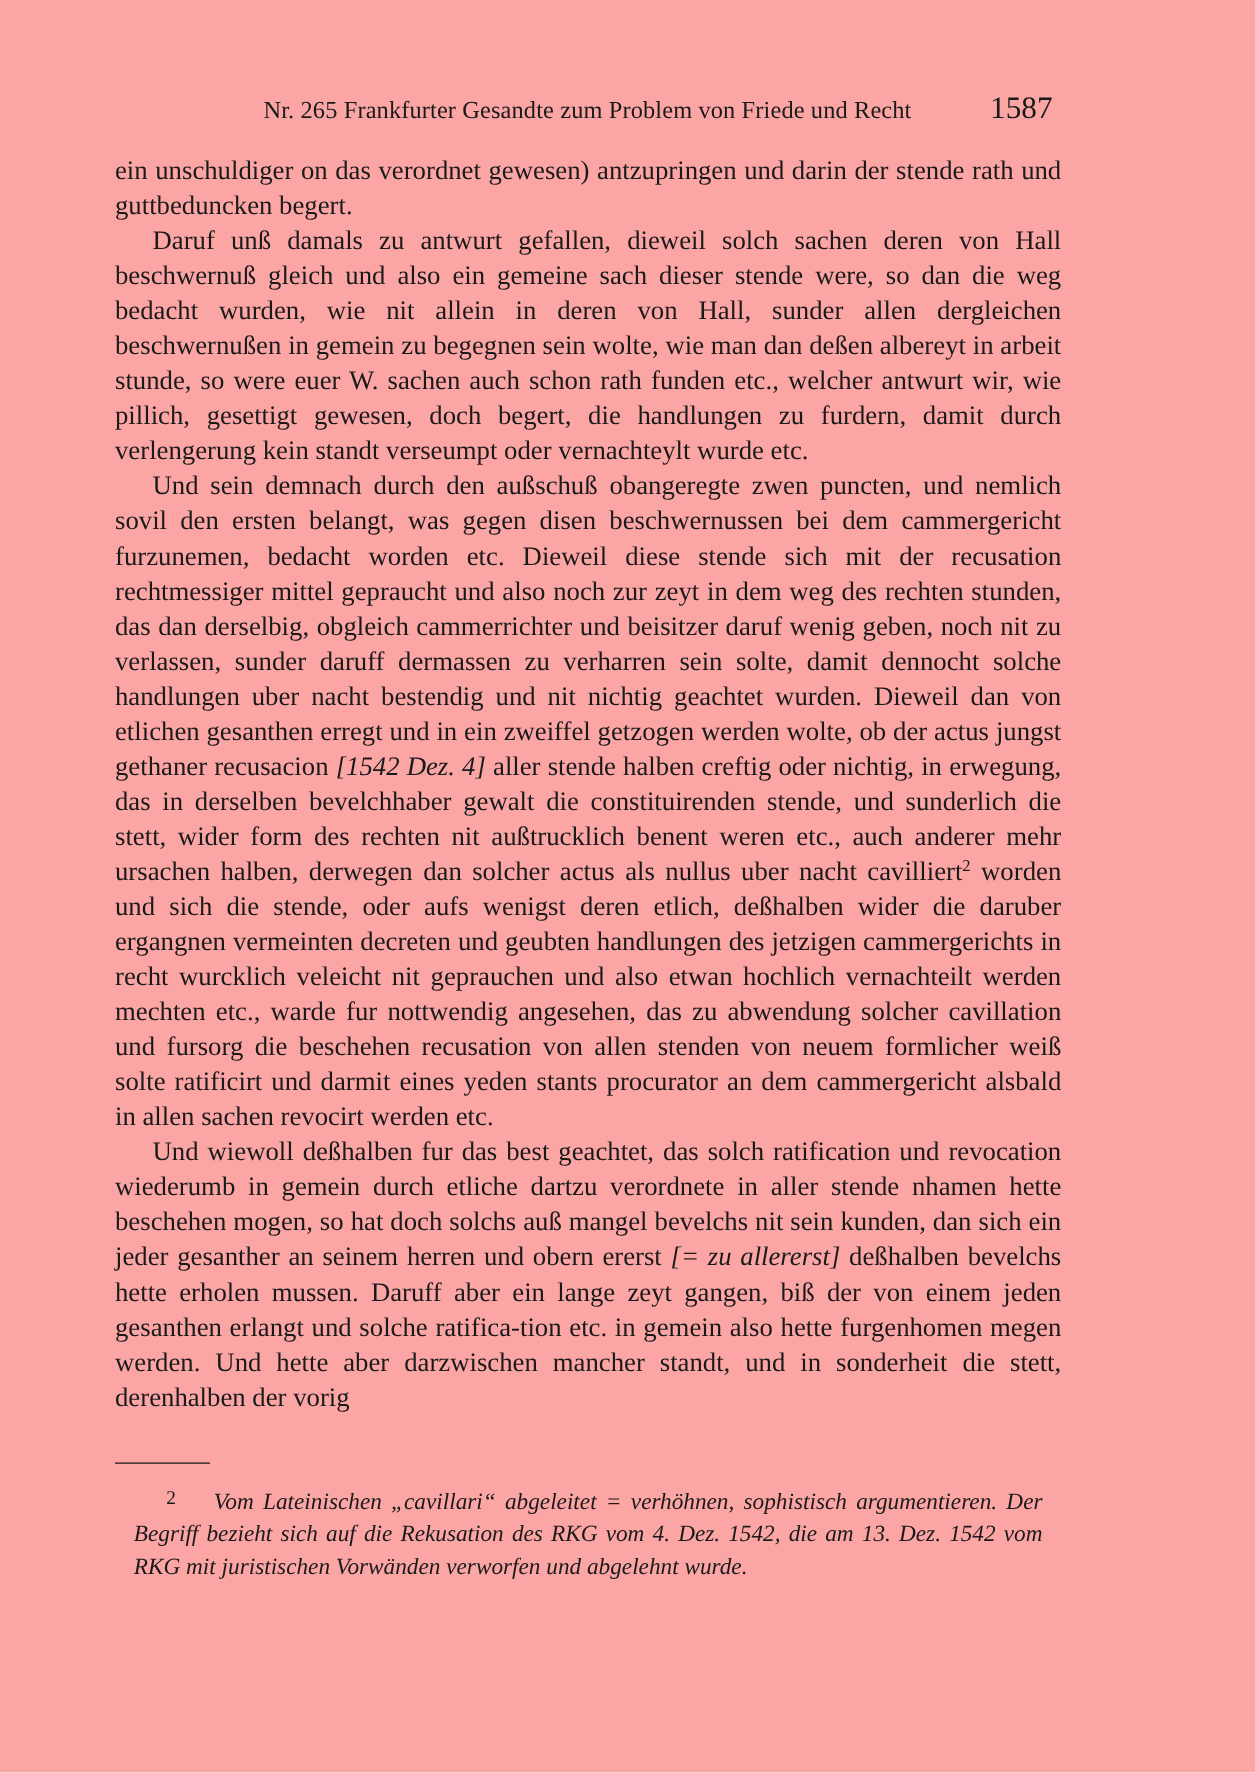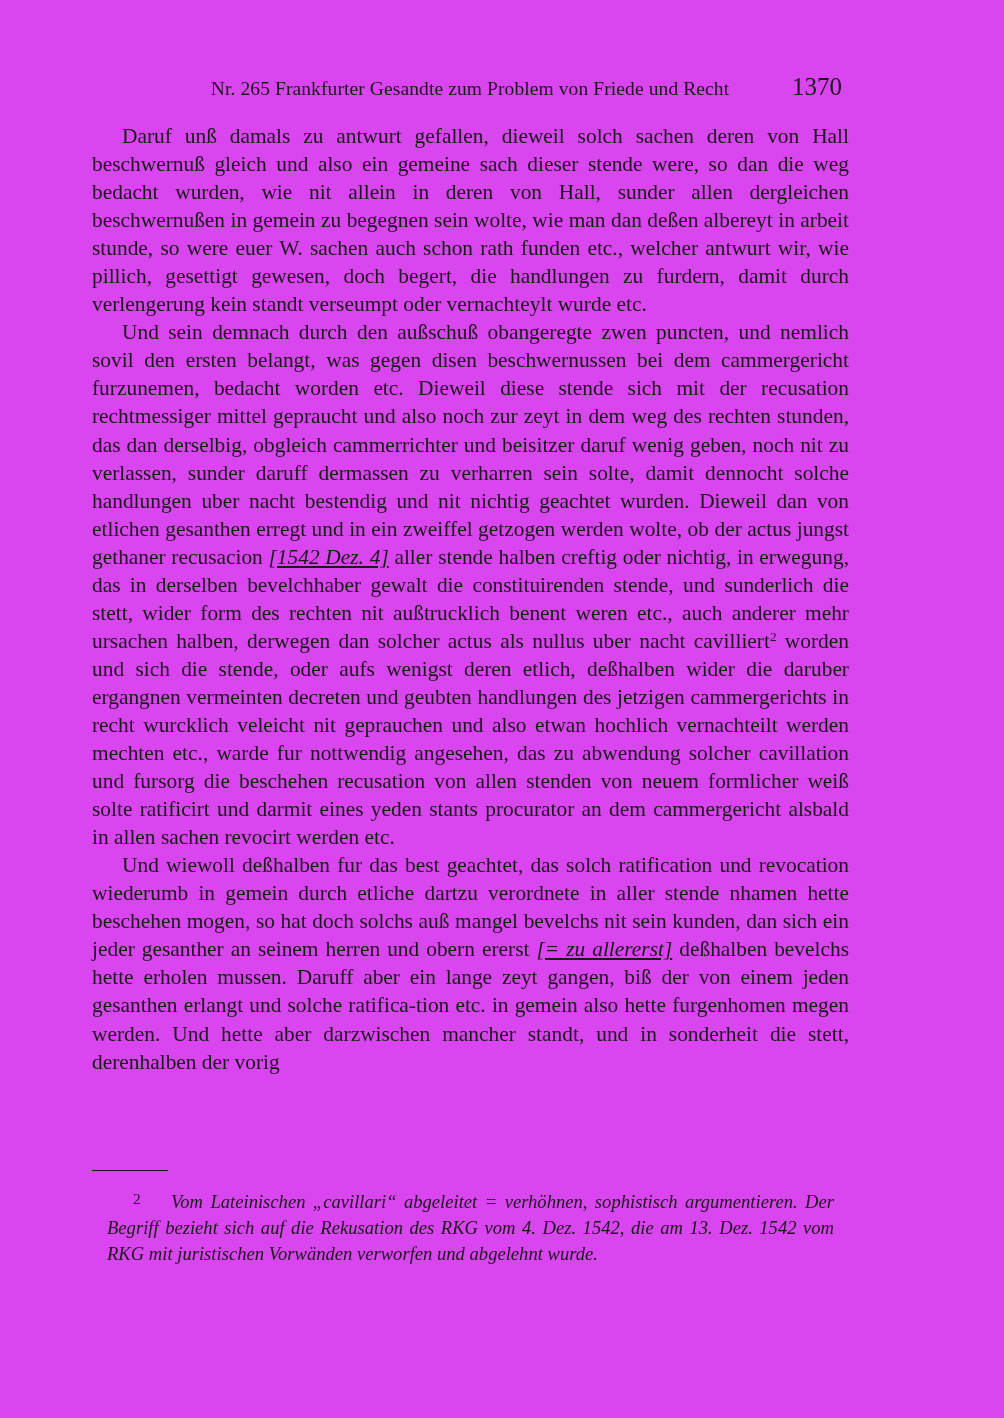--- a/index.html
+++ b/index.html
@@ -10,21 +10,21 @@
   }
   body {
     font-family: "Liberation Serif", "DejaVu Serif", serif;
     color: #1a1a1a;
   }
   .page {
     position: relative;
     width: 1004px;
     height: 1418px;
     margin: 0;
-    background: #d946ef;
+    background: #fca5a5;
     box-sizing: border-box;
     overflow: hidden;
   }
 
   
   .running-head {
     position: absolute;
     left: 92px;
     right: 156px;
     top: 76px;
@@ -66,21 +66,20 @@
     line-height: 28.05px;
     text-indent: 30px;
     hyphens: manual;
     color: #1a1a1a;
   }
   .para.no-indent {
     text-indent: 0;
   }
   .para .it {
     font-style: italic;
-    text-decoration: underline;
   }
   sup.fn-ref {
     font-size: 0.62em;
     line-height: 0;
     vertical-align: 0.52em;
     font-style: normal;
   }
 
   
   .footnotes {
@@ -115,23 +114,24 @@
 </style>
 </head>
 <body>
 
 <div class="page">
 
   <div class="running-head">
     <span class="running-head-title">Nr. 265 Frankfurter Gesandte zum Problem von Friede und Recht</span>
   </div>
 
-  <div class="folio">1370</div>
+  <div class="folio">1587</div>
 
   <div class="textblock">
+    <p class="para no-indent">ein unschuldiger on das verordnet gewesen) antzupringen und darin der stende rath und guttbeduncken begert.</p>
     <p class="para">Daruf unß damals zu antwurt gefallen, dieweil solch sachen deren von Hall beschwernuß gleich und also ein gemeine sach dieser stende were, so dan die weg bedacht wurden, wie nit allein in deren von Hall, sunder allen dergleichen beschwernußen in gemein zu begegnen sein wolte, wie man dan deßen albereyt in arbeit stunde, so were euer W. sachen auch schon rath funden etc., welcher antwurt wir, wie pillich, gesettigt gewesen, doch begert, die handlungen zu furdern, damit durch verlengerung kein standt verseumpt oder vernachteylt wurde etc.</p>
     <p class="para">Und sein demnach durch den außschuß obangeregte zwen puncten, und nemlich sovil den ersten belangt, was gegen disen beschwernussen bei dem cammergericht furzunemen, bedacht worden etc. Dieweil diese stende sich mit der recusation rechtmessiger mittel gepraucht und also noch zur zeyt in dem weg des rechten stunden, das dan derselbig, obgleich cammerrichter und beisitzer daruf wenig geben, noch nit zu verlassen, sunder daruff dermassen zu verharren sein solte, damit dennocht solche handlungen uber nacht bestendig und nit nichtig geachtet wurden. Dieweil dan von etlichen gesanthen erregt und in ein zweiffel getzogen werden wolte, ob der actus jungst gethaner recusacion <span class="it">[1542 Dez. 4]</span> aller stende halben creftig oder nichtig, in erwegung, das in derselben bevelchhaber gewalt die constituirenden stende, und sunderlich die stett, wider form des rechten nit außtrucklich benent weren etc., auch anderer mehr ursachen halben, derwegen dan solcher actus als nullus uber nacht cavilliert<sup class="fn-ref">2</sup> worden und sich die stende, oder aufs wenigst deren etlich, deßhalben wider die daruber ergangnen vermeinten decreten und geubten handlungen des jetzigen cammergerichts in recht wurcklich veleicht nit geprauchen und also etwan hochlich vernachteilt werden mechten etc., warde fur nottwendig angesehen, das zu abwendung solcher cavillation und fursorg die beschehen recusation von allen stenden von neuem formlicher weiß solte ratificirt und darmit eines yeden stants procurator an dem cammergericht alsbald in allen sachen revocirt werden etc.</p>
     <p class="para">Und wiewoll deßhalben fur das best geachtet, das solch ratification und revocation wiederumb in gemein durch etliche dartzu verordnete in aller stende nhamen hette beschehen mogen, so hat doch solchs auß mangel bevelchs nit sein kunden, dan sich ein jeder gesanther an seinem herren und obern ererst <span class="it">[= zu allererst]</span> deßhalben bevelchs hette erholen mussen. Daruff aber ein lange zeyt gangen, biß der von einem jeden gesanthen erlangt und solche ratifica-tion etc. in gemein also hette furgenhomen megen werden. Und hette aber darzwischen mancher standt, und in sonderheit die stett, derenhalben der vorig</p>
   </div>
 
   <div class="footnotes">
     <div class="fn-rule"></div>
     <p class="footnote"><span class="fn-num">2</span>Vom Lateinischen „cavillari“ abgeleitet = verhöhnen, sophistisch argumentieren. Der Begriff bezieht sich auf die Rekusation des RKG vom 4. Dez. 1542, die am 13. Dez. 1542 vom RKG mit juristischen Vorwänden verworfen und abgelehnt wurde.</p>
   </div>
 

